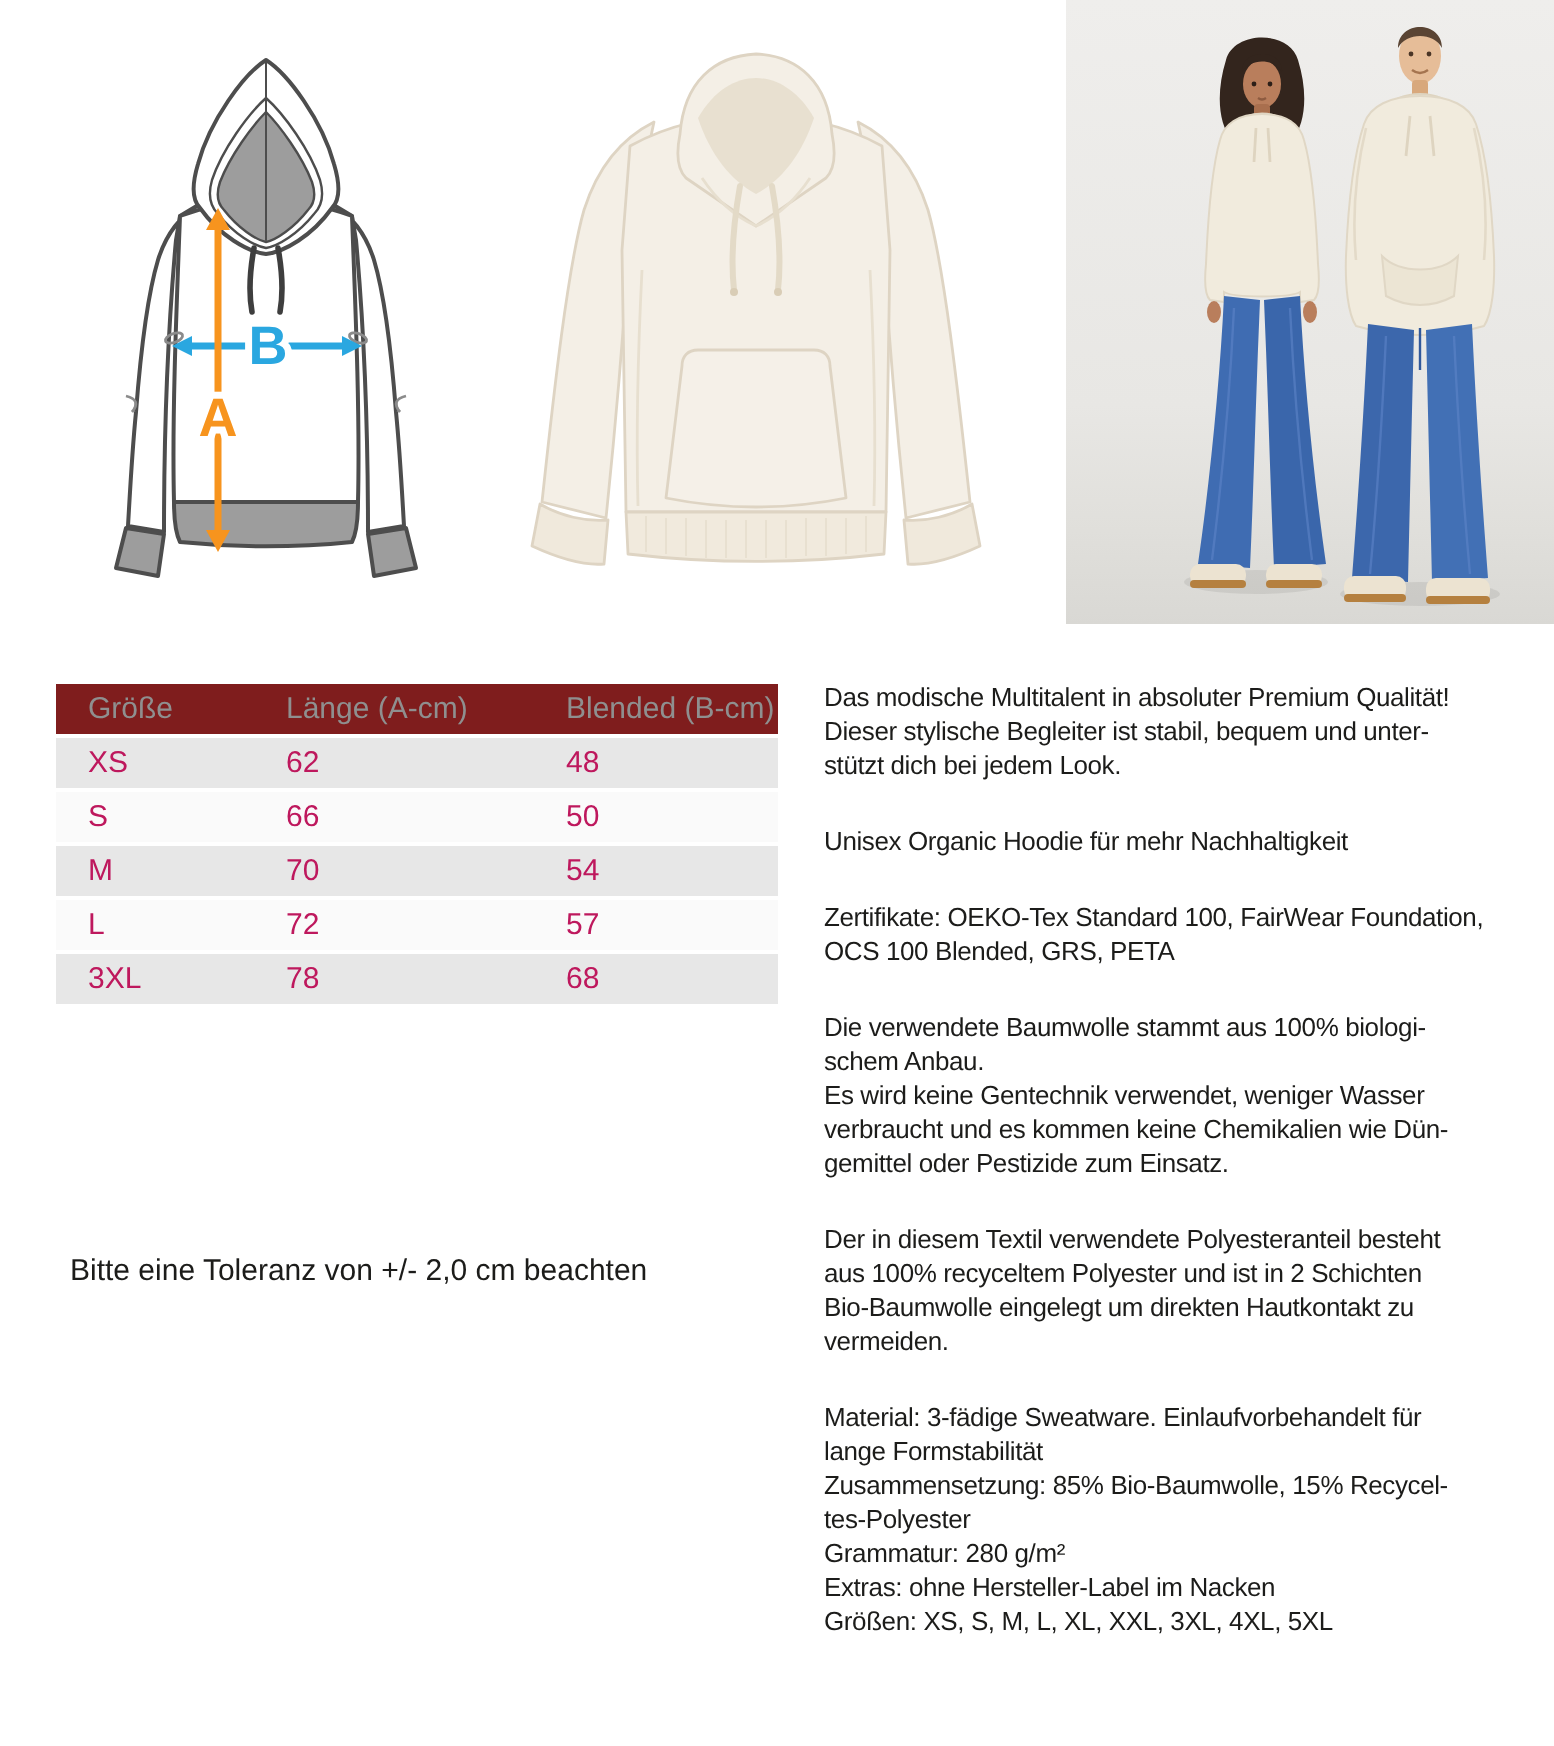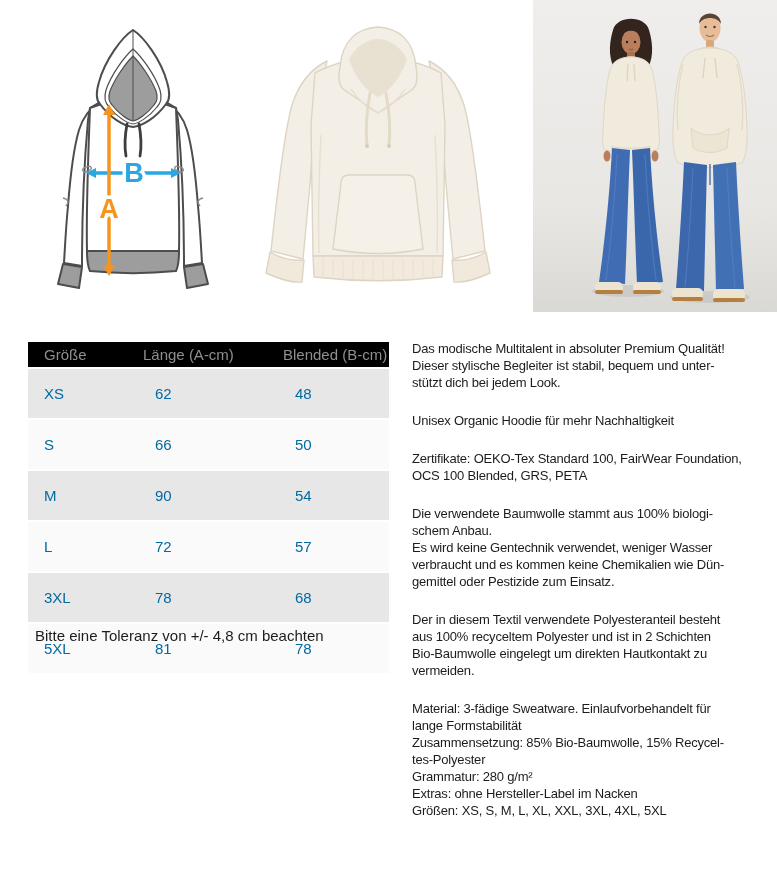--- a/index.html
+++ b/index.html
@@ -8,23 +8,23 @@
   .fig{position:absolute;margin:0;padding:0;}
   .fig-diagram{left:30px;top:20px;width:210px;height:280px;}
   .fig-product{left:255px;top:15px;width:245px;height:290px;}
   .fig-models{left:533px;top:0;width:244px;height:312px;}
   .fig svg{display:block;width:100%;height:100%;}
 
   
   .size-table{position:absolute;left:28px;top:342px;width:361px;
               border-collapse:separate;border-spacing:0;table-layout:fixed;
               font-size:15px;}
-  .size-table th{background:#000000;color:#8f8f8f;font-weight:400;text-align:left;
+  .size-table th{background:#7f1d1d;color:#8f8f8f;font-weight:400;text-align:left;
                  height:25px;border-bottom:2px solid #fff;padding:0;}
-  .size-table td{color:#0369a1;height:25px;border-bottom:2px solid #fff;padding:12px;}
+  .size-table td{color:#be185d;height:25px;border-bottom:2px solid #fff;padding:0;}
   .size-table tbody tr:nth-child(odd) td{background:#e7e7e7;}
   .size-table tbody tr:nth-child(even) td{background:#fafafa;}
   .size-table th:first-child,.size-table td:first-child{padding-left:16px;}
 
   .tolerance{position:absolute;left:35px;top:627px;margin:0;font-size:15px;
              color:#1c1c1a;}
 
   .description{position:absolute;left:412px;top:340px;width:372px;color:#1c1c1a;
                font-size:13px;line-height:17px;letter-spacing:-0.2px;}
   .description p{margin:0 0 21px;white-space:pre-line;}
@@ -245,42 +245,37 @@
         <td>62</td>
         <td>48</td>
       </tr>
       <tr>
         <td>S</td>
         <td>66</td>
         <td>50</td>
       </tr>
       <tr>
         <td>M</td>
-        <td>90</td>
+        <td>70</td>
         <td>54</td>
       </tr>
       <tr>
         <td>L</td>
         <td>72</td>
         <td>57</td>
       </tr>
       <tr>
         <td>3XL</td>
         <td>78</td>
         <td>68</td>
       </tr>
-      <tr>
-        <td>5XL</td>
-        <td>81</td>
-        <td>78</td>
-      </tr>
     </tbody>
   </table>
 
-  <p class="tolerance">Bitte eine Toleranz von +/- 4,8 cm beachten</p>
+  <p class="tolerance">Bitte eine Toleranz von +/- 2,0 cm beachten</p>
 
   <div class="description">
     <p>Das modische Multitalent in absoluter Premium Qualität!
 Dieser stylische Begleiter ist stabil, bequem und unter-
 stützt dich bei jedem Look.</p>
     <p>Unisex Organic Hoodie für mehr Nachhaltigkeit</p>
     <p>Zertifikate: OEKO-Tex Standard 100, FairWear Foundation,
 OCS 100 Blended, GRS, PETA</p>
     <p>Die verwendete Baumwolle stammt aus 100% biologi-
 schem Anbau.

